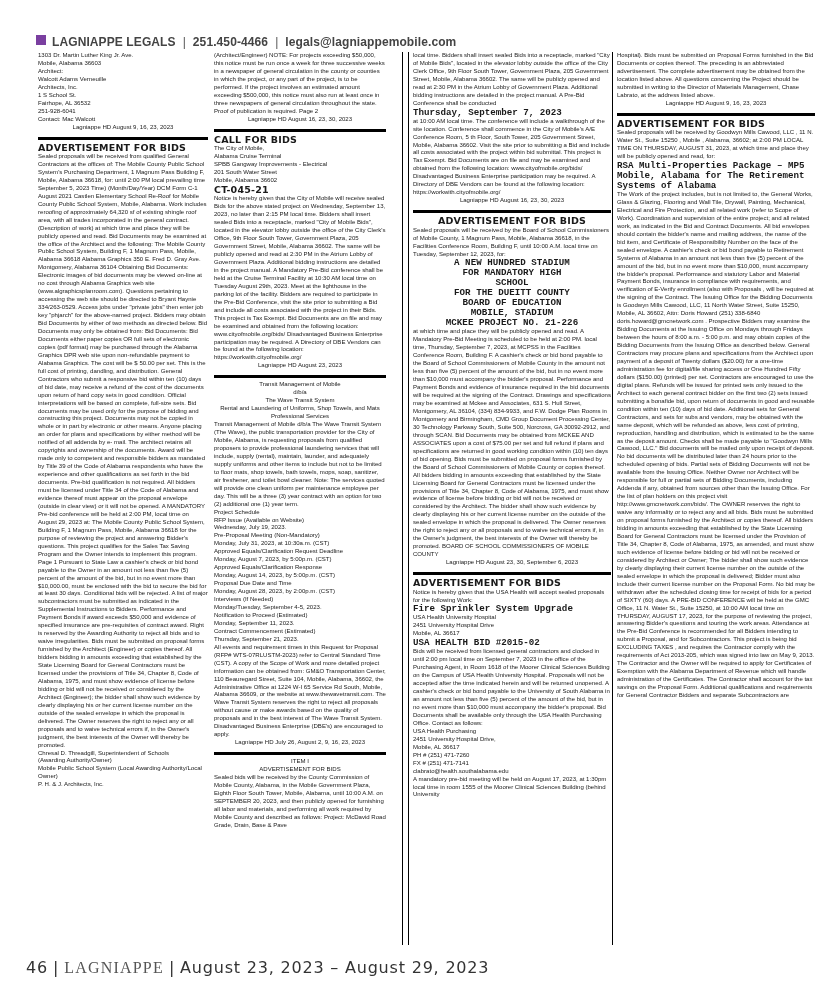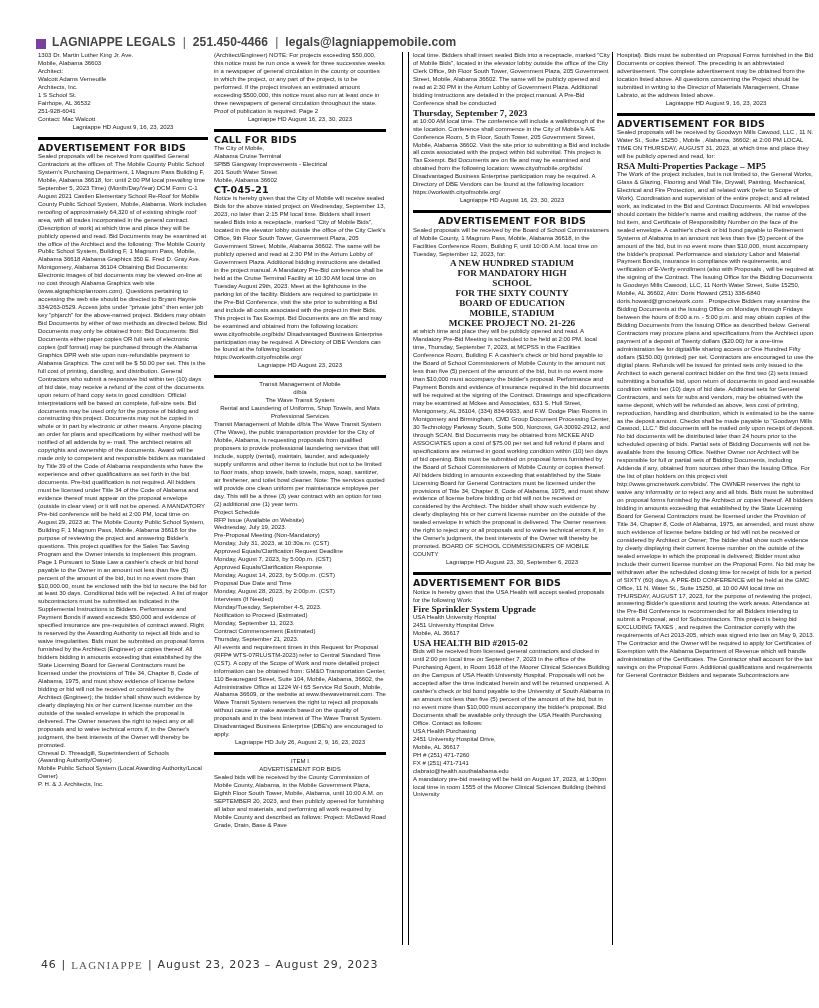--- a/index.html
+++ b/index.html
@@ -1,34 +1,34 @@
 <!DOCTYPE html>
 <html><head>
 <meta charset="utf-8">
 <style>
   html, body { margin:0; padding:0; background:#ffffff; }
   body { width:819px; height:1008px; overflow:hidden; position:relative; font-family:"Liberation Sans Narrow","Liberation Sans", sans-serif; color:#1a1a1a; }
-  .header { position:absolute; top:35px; left:36px; height:14px; display:flex; align-items:flex-end; font-family:"Liberation Sans", sans-serif; font-weight:bold; font-size:12px; color:#444; letter-spacing:0.1px; }
+  .header { position:absolute; top:35px; left:36px; height:14px; display:flex; align-items:flex-start; font-family:"Liberation Sans", sans-serif; font-weight:bold; font-size:12px; color:#444; letter-spacing:0.1px; }
   .header .sq { width:10px; height:10px; background:#7a3fa0; margin-right:6px; }
   .header .sep { margin:0 7px; font-weight:normal; color:#555; }
   .page { position:absolute; top:52px; left:36px; width:778px; height:893px; }
   .col { position:absolute; top:0; height:893px; overflow:hidden; font-size:6.05px; line-height:7.95px; transform-origin:0 0; }
   .col p { margin:0; }
   .c1 { left:2px; width:172px; }
   .c2 { left:173px; width:178px; }
   .c3 { left:371px; width:172px; padding-left:6px; border-left:1px solid #000; }
   .c2 { left:176px; }
   .c3 { left:373px; top:0; }
   .rule { border-top:3px solid #000; margin:5px 0 3px 0; }
   .h-adv { font-family:"DejaVu Sans", sans-serif; font-weight:bold; font-size:9.5px; line-height:10.5px; letter-spacing:0.2px; }
-  .h-big { font-family:Liberation Serif, serif; font-weight:bold; font-size:9.2px; line-height:10px; }
+  .h-big { font-family:Liberation Mono, monospace; font-weight:bold; font-size:9.2px; line-height:10px; }
   .h-center { text-align:center; }
   .sig { text-align:center; }
   .bold { font-family:"DejaVu Sans", sans-serif; font-weight:bold; }
-  .footer { position:absolute; top:958px; left:41px; font-size:11px; color:#333; display:flex; align-items:center; font-family:"DejaVu Sans", sans-serif; letter-spacing:0.8px; }
+  .footer { position:absolute; top:958px; left:26px; font-size:16px; color:#333; display:flex; align-items:center; font-family:"DejaVu Sans", sans-serif; letter-spacing:0.8px; }
   .footer .brand { font-family:"Liberation Serif", serif; letter-spacing:1.2px; color:#555; }
   .footer .bar { margin:0 5px; }
 </style>
 </head>
 <body>
 
 <div class="header">
   <span class="sq"></span>
   <span>LAGNIAPPE LEGALS</span>
   <span class="sep">|</span>
@@ -125,20 +125,21 @@
 
 </div>
 
 <div class="col" style="position:absolute; top:52px; left:612px; width:198px; padding-left:4px; border-left:1px solid #000; background:#fff; font-size:6.05px; line-height:7.95px; height:893px; overflow:hidden;">
   <p>Hospital). Bids must be submitted on Proposal Forms furnished in the Bid Documents or copies thereof. The preceding is an abbreviated advertisement. The complete advertisement may be obtained from the location listed above. All questions concerning the Project should be submitted in writing to the Director of Materials Management, Chase Labrato, at the address listed above.</p>
   <p class="sig">Lagniappe HD August 9, 16, 23, 2023</p>
   <div class="rule"></div>
   <div class="h-adv">ADVERTISEMENT FOR BIDS</div>
   <p>Sealed proposals will be received by Goodwyn Mills Cawood, LLC , 11 N. Water St., Suite 15250 , Mobile , Alabama, 36602; at 2:00 PM LOCAL TIME ON THURSDAY, AUGUST 31, 2023, at which time and place they will be publicly opened and read, for:</p>
   <div class="h-big">RSA Multi-Properties Package – MP5</div>
+  <div class="h-big">Mobile, Alabama for The Retirement Systems of Alabama</div>
   <p>The Work of the project includes, but is not limited to, the General Works, Glass &amp; Glazing, Flooring and Wall Tile, Drywall, Painting, Mechanical, Electrical and Fire Protection, and all related work (refer to Scope of Work). Coordination and supervision of the entire project; and all related work, as indicated in the Bid and Contract Documents. All bid envelopes should contain the bidder's name and mailing address, the name of the bid item, and Certificate of Responsibility Number on the face of the sealed envelope. A cashier's check or bid bond payable to Retirement Systems of Alabama in an amount not less than five (5) percent of the amount of the bid, but in no event more than $10,000, must accompany the bidder's proposal. Performance and statutory Labor and Material Payment Bonds, insurance in compliance with requirements, and verification of E-Verify enrollment (also with Proposals , will be required at the signing of the Contract. The Issuing Office for the Bidding Documents is Goodwyn Mills Cawood, LLC, 11 North Water Street, Suite 15250, Mobile, AL 36602, Attn: Doris Howard (251) 338-6840 doris.howard@gmcnetwork.com . Prospective Bidders may examine the Bidding Documents at the Issuing Office on Mondays through Fridays between the hours of 8:00 a.m. - 5:00 p.m. and may obtain copies of the Bidding Documents from the Issuing Office as described below. General Contractors may procure plans and specifications from the Architect upon payment of a deposit of Twenty dollars ($20.00) for a one-time administration fee for digital/file sharing access or One Hundred Fifty dollars ($150.00) (printed) per set. Contractors are encouraged to use the digital plans. Refunds will be issued for printed sets only issued to the Architect to each general contract bidder on the first two (2) sets issued submitting a bonafide bid, upon return of documents in good and reusable condition within ten (10) days of bid date. Additional sets for General Contractors, and sets for subs and vendors, may be obtained with the same deposit, which will be refunded as above, less cost of printing, reproduction, handling and distribution, which is estimated to be the same as the deposit amount. Checks shall be made payable to "Goodwyn Mills Cawood, LLC." Bid documents will be mailed only upon receipt of deposit. No bid documents will be distributed later than 24 hours prior to the scheduled opening of bids. Partial sets of Bidding Documents will not be available from the Issuing Office. Neither Owner nor Architect will be responsible for full or partial sets of Bidding Documents, including Addenda if any, obtained from sources other than the Issuing Office. For the list of plan holders on this project visit http://www.gmcnetwork.com/bids/. The OWNER reserves the right to waive any informality or to reject any and all bids. Bids must be submitted on proposal forms furnished by the Architect or copies thereof. All bidders bidding in amounts exceeding that established by the State Licensing Board for General Contractors must be licensed under the Provision of Title 34, Chapter 8, Code of Alabama, 1975, as amended, and must show such evidence of license before bidding or bid will not be received or considered by Architect or Owner; The bidder shall show such evidence by clearly displaying their current license number on the outside of the sealed envelope in which the proposal is delivered; Bidder must also include their current license number on the Proposal Form. No bid may be withdrawn after the scheduled closing time for receipt of bids for a period of SIXTY (60) days. A PRE-BID CONFERENCE will be held at the GMC Office, 11 N. Water St., Suite 15250, at 10:00 AM local time on THURSDAY, AUGUST 17, 2023, for the purpose of reviewing the project, answering Bidder's questions and touring the work areas. Attendance at the Pre-Bid Conference is recommended for all Bidders intending to submit a Proposal, and for Subcontractors. This project is being bid EXCLUDING TAXES , and requires the Contractor comply with the requirements of Act 2013-205, which was signed into law on May 9, 2013. The Contractor and the Owner will be required to apply for Certificates of Exemption with the Alabama Department of Revenue which will handle administration of the Certificates. The Contractor shall account for the tax savings on the Proposal Form. Additional qualifications and requirements for General Contractor Bidders and separate Subcontractors are</p>
 </div>
 
 <div class="footer">
   <span>46</span>
   <span class="bar">|</span>
   <span class="brand">LAGNIAPPE</span>
   <span class="bar">|</span>
   <span>August 23, 2023 – August 29, 2023</span>
 </div>
@@ -154,21 +155,21 @@
   <p>local time. Bidders shall insert sealed Bids into a receptacle, marked "City of Mobile Bids", located in the elevator lobby outside the office of the City Clerk Office, 9th Floor South Tower, Government Plaza, 205 Government Street, Mobile, Alabama 36602. The same will be publicly opened and read at 2:30 PM in the Atrium Lobby of Government Plaza. Additional bidding instructions are detailed in the project manual. A Pre-Bid Conference shall be conducted</p>
   <p class="h-big">Thursday, September 7, 2023</p>
   <p>at 10:00 AM local time. The conference will include a walkthrough of the site location. Conference shall commence in the City of Mobile's A/E Conference Room, 5 th Floor, South Tower, 205 Government Street, Mobile, Alabama 36602. Visit the site prior to submitting a Bid and include all costs associated with the project within bid submittal. This project is Tax Exempt. Bid Documents are on file and may be examined and obtained from the following location: www.cityofmobile.org/bids/ Disadvantaged Business Enterprise participation may be required. A Directory of DBE Vendors can be found at the following location: https://workwith.cityofmobile.org/</p>
   <p class="sig">Lagniappe HD August 16, 23, 30, 2023</p>
   <div class="rule"></div>
   <div class="h-adv h-center">ADVERTISEMENT FOR BIDS</div>
   <p>Sealed proposals will be received by the Board of School Commissioners of Mobile County, 1 Magnum Pass, Mobile, Alabama 36618, in the Facilities Conference Room, Building F, until 10:00 A.M. local time on Tuesday, September 12, 2023, for:</p>
   <div class="h-big h-center">A NEW HUNDRED STADIUM</div>
   <div class="h-big h-center">FOR MANDATORY HIGH</div>
   <div class="h-big h-center">SCHOOL</div>
-  <div class="h-big h-center">FOR THE SIXTY COUNTY</div>
+  <div class="h-big h-center">FOR THE DUEITT COUNTY</div>
   <div class="h-big h-center">BOARD OF EDUCATION</div>
   <div class="h-big h-center">MOBILE, STADIUM</div>
   <div class="h-big h-center">MCKEE PROJECT NO. 21-226</div>
   <p>at which time and place they will be publicly opened and read. A Mandatory Pre-Bid Meeting is scheduled to be held at 2:00 PM. local time, Thursday, September 7, 2023, at MCPSS in the Facilities Conference Room, Building F. A cashier's check or bid bond payable to the Board of School Commissioners of Mobile County in the amount not less than five (5) percent of the amount of the bid, but in no event more than $10,000 must accompany the bidder's proposal. Performance and Payment Bonds and evidence of insurance required in the bid documents will be required at the signing of the Contract. Drawings and specifications may be examined at Mckee and Associates, 631 S. Hull Street, Montgomery, AL 36104, (334) 834-9933, and F.W. Dodge Plan Rooms in Montgomery and Birmingham, CMD Group Document Processing Center, 30 Technology Parkway South, Suite 500, Norcross, GA 30092-2912, and through SCAN. Bid Documents may be obtained from MCKEE AND ASSOCIATES upon a cost of $75.00 per set and full refund if plans and specifications are returned in good working condition within (10) ten days of bid opening. Bids must be submitted on proposal forms furnished by the Board of School Commissioners of Mobile County or copies thereof. All bidders bidding in amounts exceeding that established by the State Licensing Board for General Contractors must be licensed under the provisions of Title 34, Chapter 8, Code of Alabama, 1975, and must show evidence of license before bidding or bid will not be received or considered by the Architect. The bidder shall show such evidence by clearly displaying his or her current license number on the outside of the sealed envelope in which the proposal is delivered. The Owner reserves the right to reject any or all proposals and to waive technical errors if, in the Owner's judgment, the best interests of the Owner will thereby be promoted. BOARD OF SCHOOL COMMISSIONERS OF MOBILE COUNTY</p>
   <p class="sig">Lagniappe HD August 23, 30, September 6, 2023</p>
   <div class="rule"></div>
   <div class="h-adv">ADVERTISEMENT FOR BIDS</div>
   <p>Notice is hereby given that the USA Health will accept sealed proposals for the following Work:</p>
   <div class="h-big">Fire Sprinkler System Upgrade</div>
   <p>USA Health University Hospital</p>

